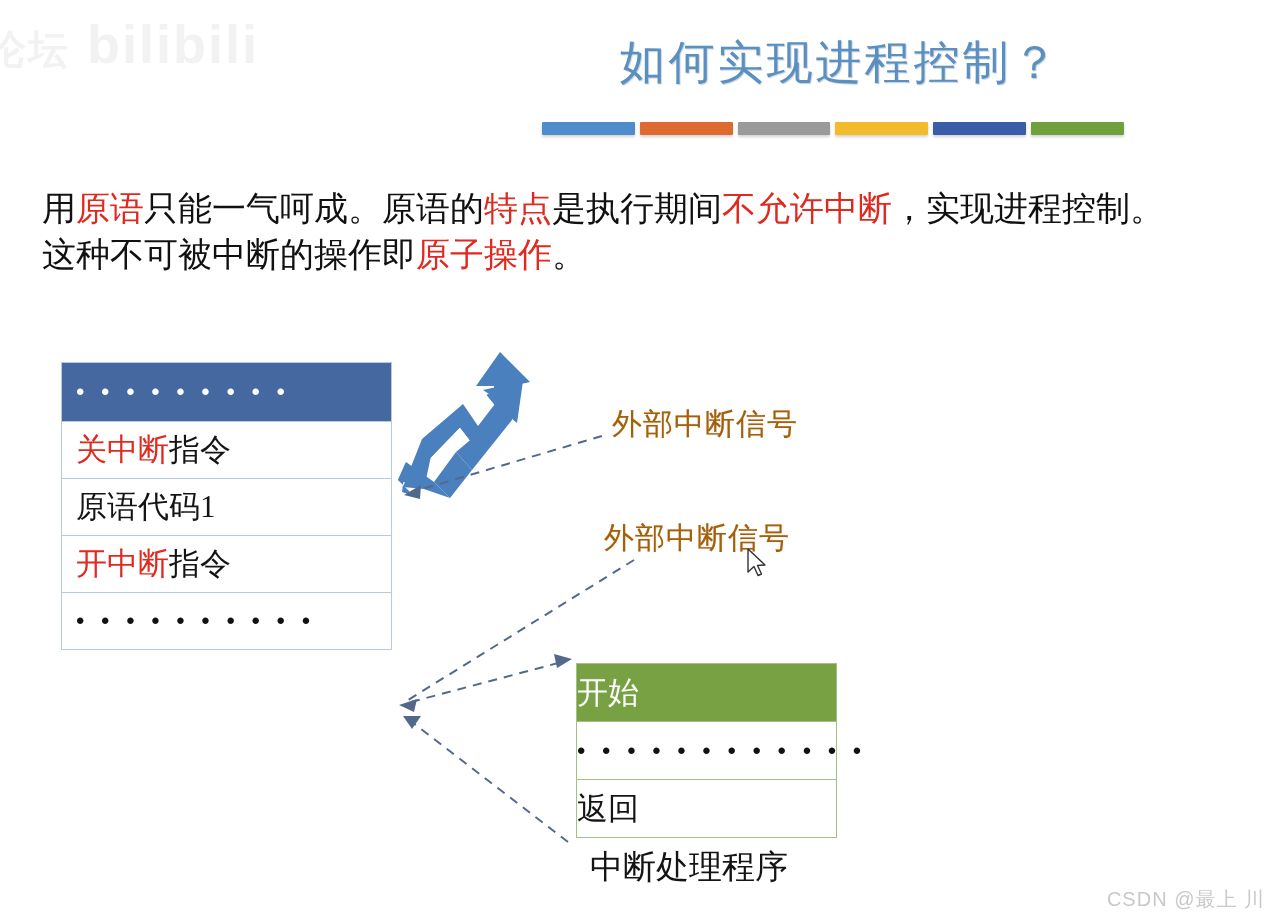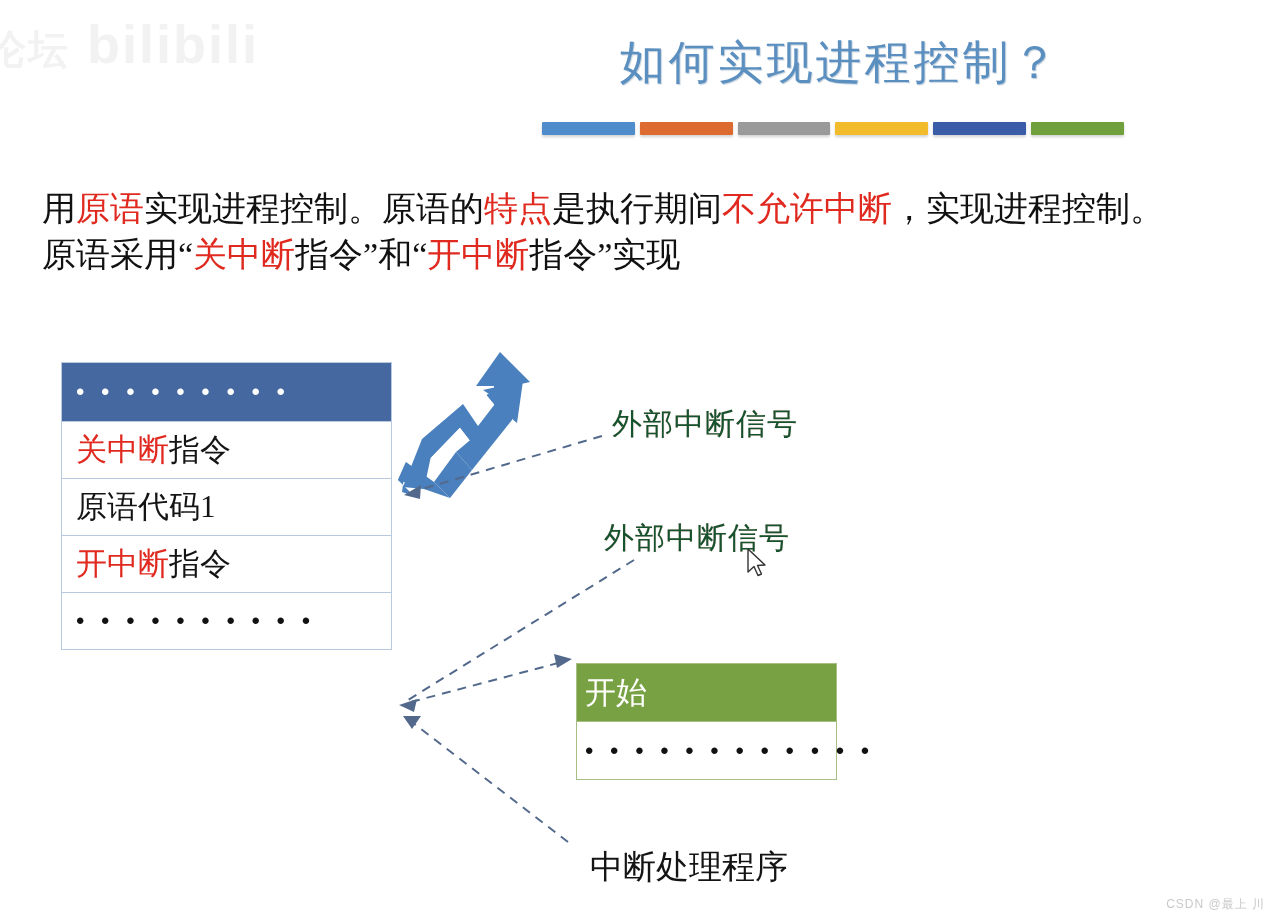--- a/index.html
+++ b/index.html
@@ -131,21 +131,21 @@
     border: 1px solid #a7bf84;
     box-sizing: border-box;
     background: #ffffff;
   }
   .isr-table .row {
     height: 58px;
     box-sizing: border-box;
     border-top: 1px solid #a7bf84;
     display: flex;
     align-items: center;
-    padding-left: 8px;
+    padding-left: 0;
     font-size: 31px;
     color: #141414;
     white-space: nowrap;
   }
   .isr-table .row:first-child { border-top: none; }
   .isr-table .head {
     height: 57px;
     background: #77a142;
     color: #ffffff;
     border-top: none;
@@ -157,21 +157,21 @@
     font-size: 33px;
     color: #141414;
     white-space: nowrap;
     text-align: right;
   }
 
   
   .ann {
     position: absolute;
     font-size: 30px;
-    color: #14532d;
+    color: #a16207;
     white-space: nowrap;
     letter-spacing: 1px;
     text-shadow: 0 0 1px rgba(192,48,43,0.35);
     font-family: Liberation Serif, serif;
   }
   .ann-1 { left: 612px; top: 404px; }
   .ann-2 { left: 604px; top: 518px; }
 
   
   .overlay {
@@ -190,21 +190,21 @@
     top: 548px;
     width: 22px;
     height: 30px;
   }
 
   
   .credit {
     position: absolute;
     right: 12px;
     bottom: 8px;
-    font-size: 12px;
+    font-size: 20px;
     color: #c9c9c9;
     font-family: "Liberation Sans", sans-serif;
     letter-spacing: 1px;
     white-space: nowrap;
   }
 </style>
 </head>
 <body>
 
 <div id="slide">
@@ -219,22 +219,22 @@
   <div class="accent-bars">
     <div class="bar" style="background: rgb(78, 140, 203);"></div>
     <div class="bar" style="background: rgb(221, 107, 47);"></div>
     <div class="bar" style="background: rgb(154, 154, 154);"></div>
     <div class="bar" style="background: rgb(242, 187, 44);"></div>
     <div class="bar" style="background: rgb(59, 92, 168);"></div>
     <div class="bar" style="background: rgb(111, 160, 60);"></div>
   </div>
 
   <div class="body-text">
-    <div class="line"><span>用</span><span class="red">原语</span><span>实现进程控制。原语的</span><span class="red">特点</span><span>是执行期间</span><span class="red">不允许中断</span><span>，实现进程控制。</span></div>
-    <div class="line"><span>原语采用“</span><span class="red">关中断</span><span>指令”和“</span><span class="red">开中断</span><span>指令”实现</span></div>
+    <div class="line"><span>用</span><span class="red">原语</span><span>只能一气呵成。原语的</span><span class="red">特点</span><span>是执行期间</span><span class="red">不允许中断</span><span>，实现进程控制。</span></div>
+    <div class="line"><span>这种不可被中断的操作即</span><span class="red">原子操作</span><span>。</span></div>
   </div>
 
   <div class="prim-table">
     <div class="row head">
       <span class="dots dots-white">• • • • • • • • •</span>
     </div>
     <div class="row">
       <span class="red">关中断</span>
         <span>指令</span>
     </div>
@@ -248,20 +248,21 @@
     <div class="row">
       <span class="dots dots-dark">• • • • • • • • • •</span>
     </div>
   </div>
 
   <div class="isr-table">
     <div class="row head">开始</div>
     <div class="row">
       <span class="dots dots-dark">• • • • • • • • • • • •</span>
     </div>
+    <div class="row">返回</div>
   </div>
   <div class="isr-caption">中断处理程序</div>
 
   <div class="ann ann-1">外部中断信号</div>
   <div class="ann ann-2">外部中断信号</div>
 
   <svg class="overlay" viewBox="0 0 1277 921" xmlns="http://www.w3.org/2000/svg">
 
     <g>
       <path d="M 409,482 L 418,452 L 460,410 L 476,432 L 496,406 L 487,395 L 520,386 L 516,419 L 507,409 L 477,449 L 460,427 L 428,460 L 420,485 Z" fill="#4a80bd" stroke="#4a80bd" stroke-width="1"></path>

